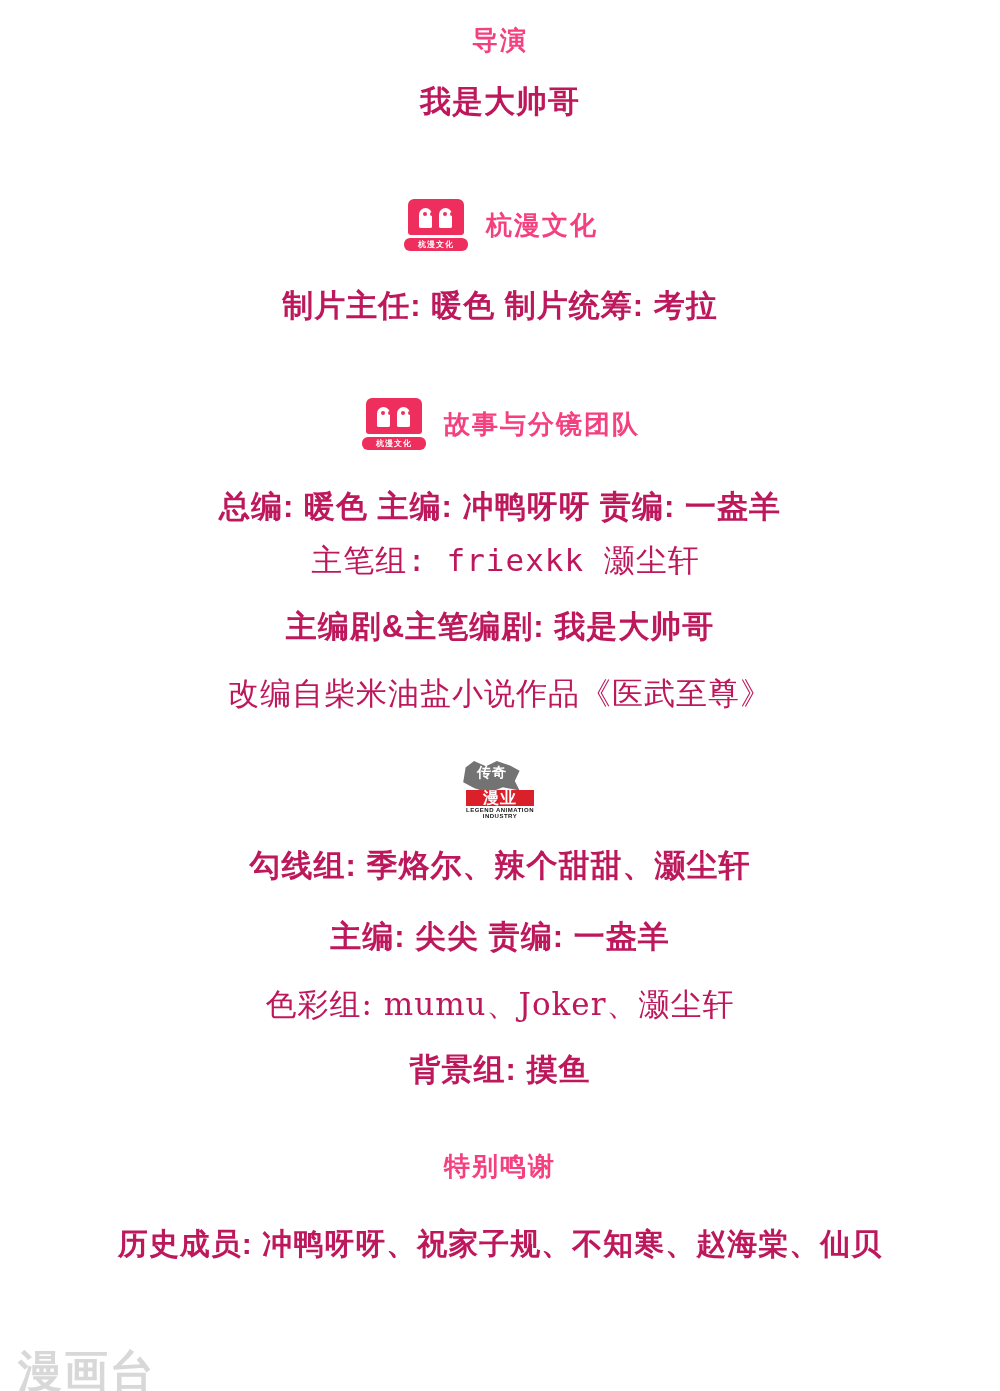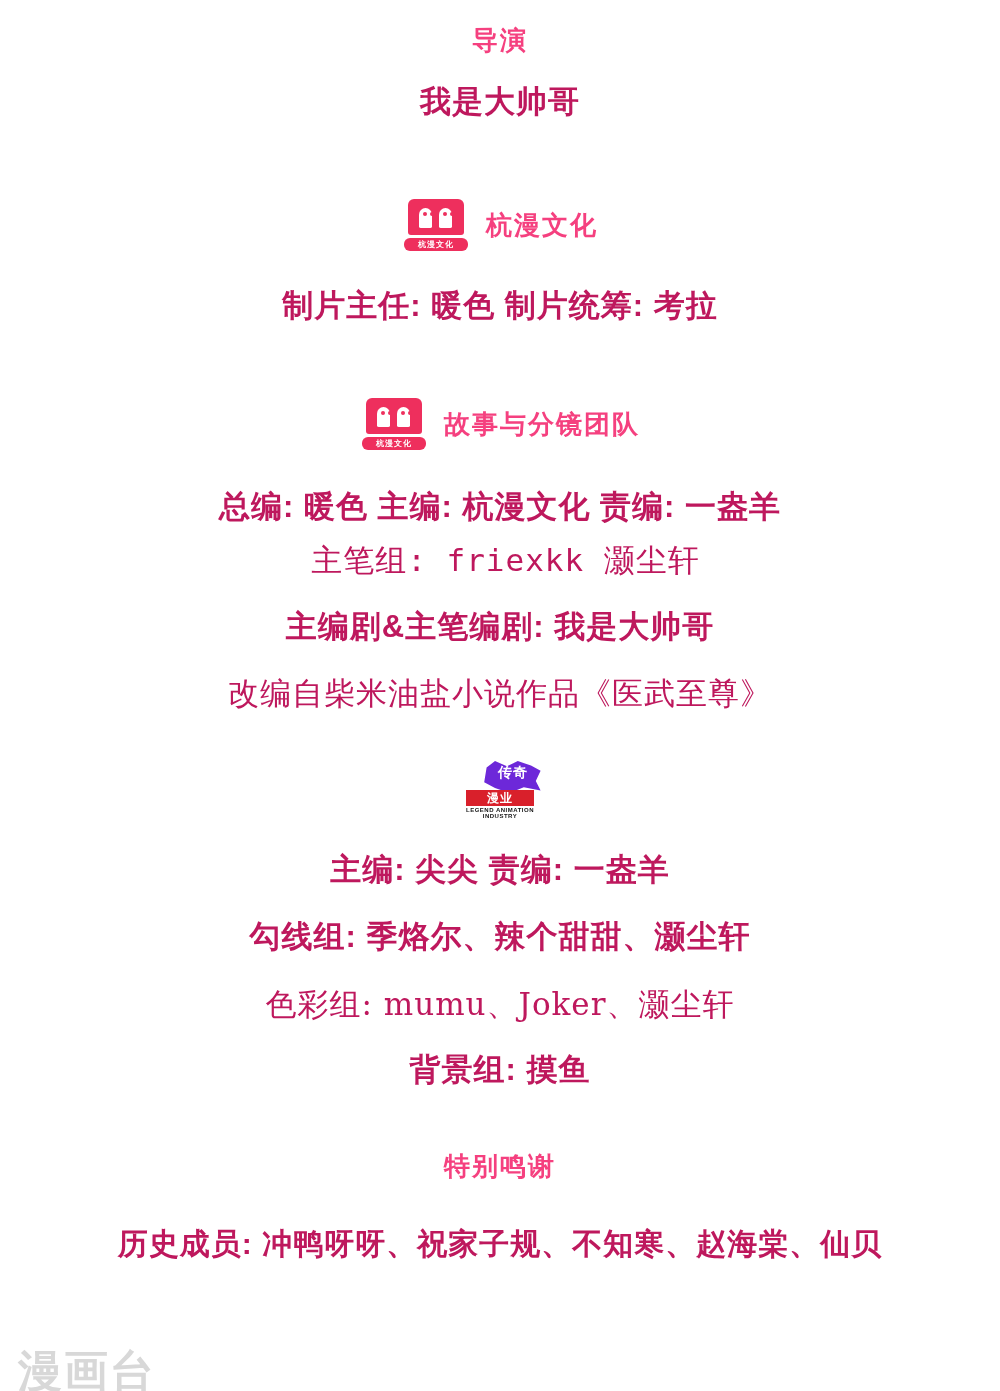--- a/index.html
+++ b/index.html
@@ -142,25 +142,25 @@
     border-radius: 6px;
     font-weight: bold;
   }
 
   .logo-legend {
     width: 76px;
     height: 58px;
   }
   .logo-legend .ink {
     position: absolute;
-    left: 21px;
+    left: 0;
     top: 0;
     width: 60px;
     height: 32px;
-    background: #6d28d9;
+    background: #737373;
     clip-path: polygon(6% 20%, 20% 0%, 40% 16%, 58% 0%, 80% 14%, 96% 30%, 88% 62%, 96% 92%, 68% 82%, 44% 100%, 20% 84%, 2% 66%);
   }
   .logo-legend .ink span {
     position: absolute;
     left: 0;
     top: 3px;
     width: 60px;
     text-align: center;
     color: #ffffff;
     font-size: 14px;
@@ -168,21 +168,21 @@
     letter-spacing: 1px;
   }
   .logo-legend .band {
     position: absolute;
     left: 4px;
     top: 29px;
     width: 68px;
     height: 16px;
     background: #d9202b;
     color: #ffffff;
-    font-size: 12px;
+    font-size: 16px;
     font-weight: bold;
     line-height: 16px;
     text-align: center;
     letter-spacing: 1px;
   }
   .logo-legend .sub {
     position: absolute;
     left: 0;
     top: 46px;
     width: 76px;
@@ -239,38 +239,38 @@
         <span class="eyes">
             <i></i>
             <i></i>
             <i></i>
             <i></i>
           </span>
         <span class="caption">杭漫文化</span>
       </span>
       <span class="heading">故事与分镜团队</span>
     </div>
-    <div class="line" id="story-line-1">总编: 暖色   主编: 杭漫文化   责编: 一盎羊</div>
+    <div class="line" id="story-line-1">总编: 暖色   主编: 冲鸭呀呀   责编: 一盎羊</div>
     <div class="line mono" id="story-line-2">主笔组: friexkk   灏尘轩</div>
     <div class="line" id="story-line-3">主编剧&amp;主笔编剧: 我是大帅哥</div>
     <div class="line serif" id="story-line-4">改编自柴米油盐小说作品《医武至尊》</div>
   </div>
 
   <div class="section">
     <div class="heading-row" id="tech-block">
       <span class="logo logo-legend">
         <span class="ink">
             <span>传奇</span>
           </span>
         <span class="band">漫业</span>
         <span class="sub">LEGEND ANIMATION INDUSTRY</span>
       </span>
     </div>
+    <div class="line" id="tech-line-2">勾线组: 季烙尔、辣个甜甜、灏尘轩</div>
     <div class="line" id="tech-line-1">主编: 尖尖   责编: 一盎羊</div>
-    <div class="line" id="tech-line-2">勾线组: 季烙尔、辣个甜甜、灏尘轩</div>
     <div class="line serif" id="tech-line-3">色彩组: mumu、Joker、灏尘轩</div>
     <div class="line" id="tech-line-4">背景组: 摸鱼</div>
   </div>
 
   <div class="section">
     <div class="heading" id="thanks-heading">特别鸣谢</div>
     <div class="line" id="thanks-line">历史成员: 冲鸭呀呀、祝家子规、不知寒、赵海棠、仙贝</div>
   </div>
 
   <div class="watermark">漫画台</div>

